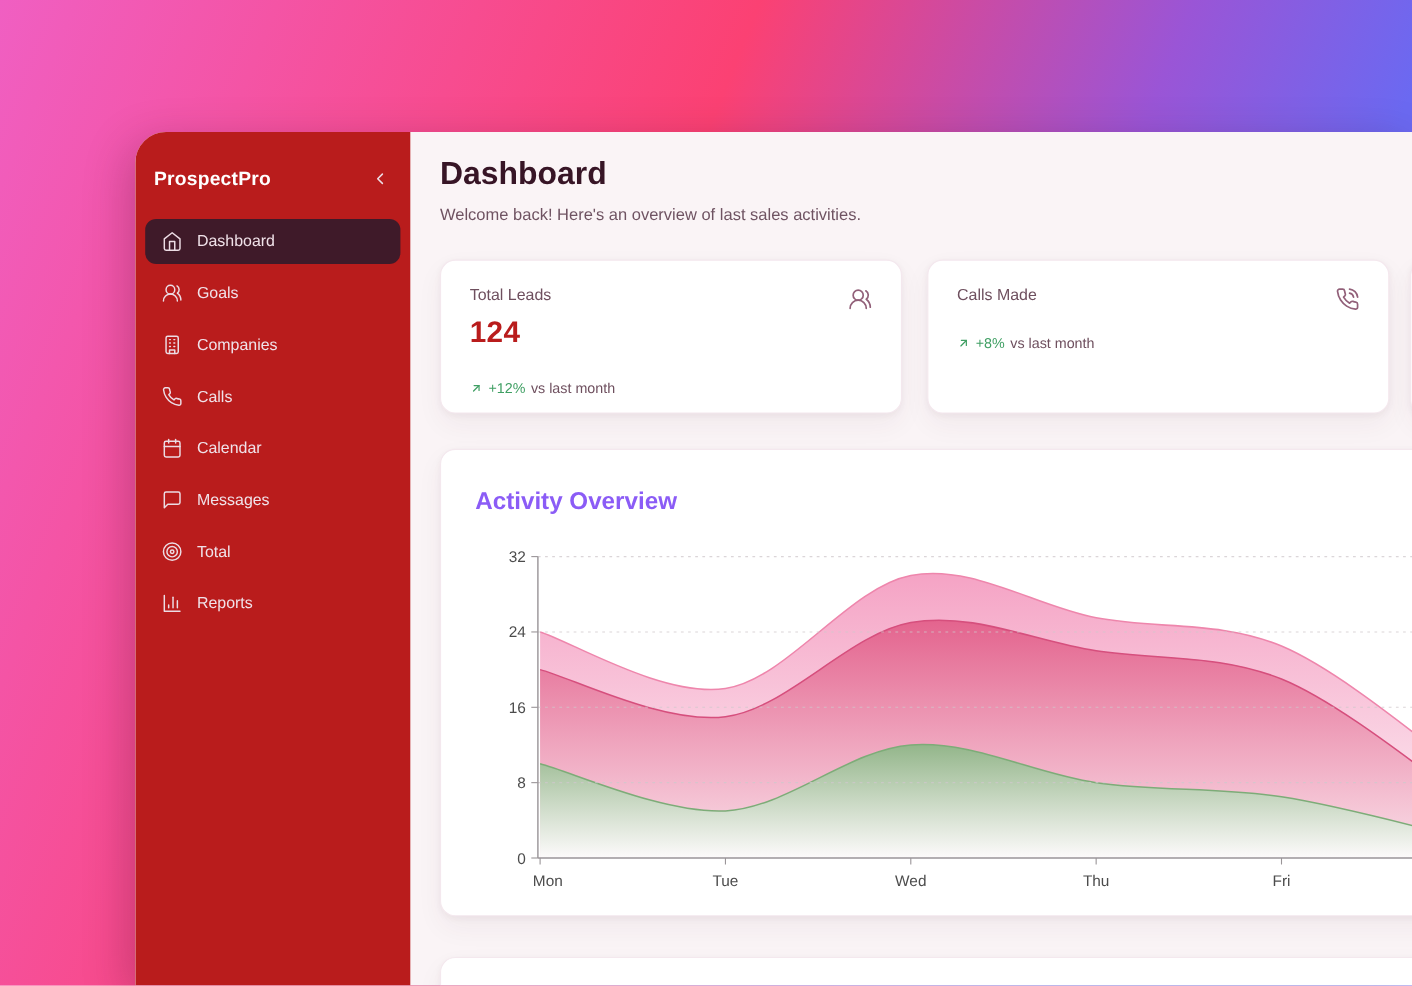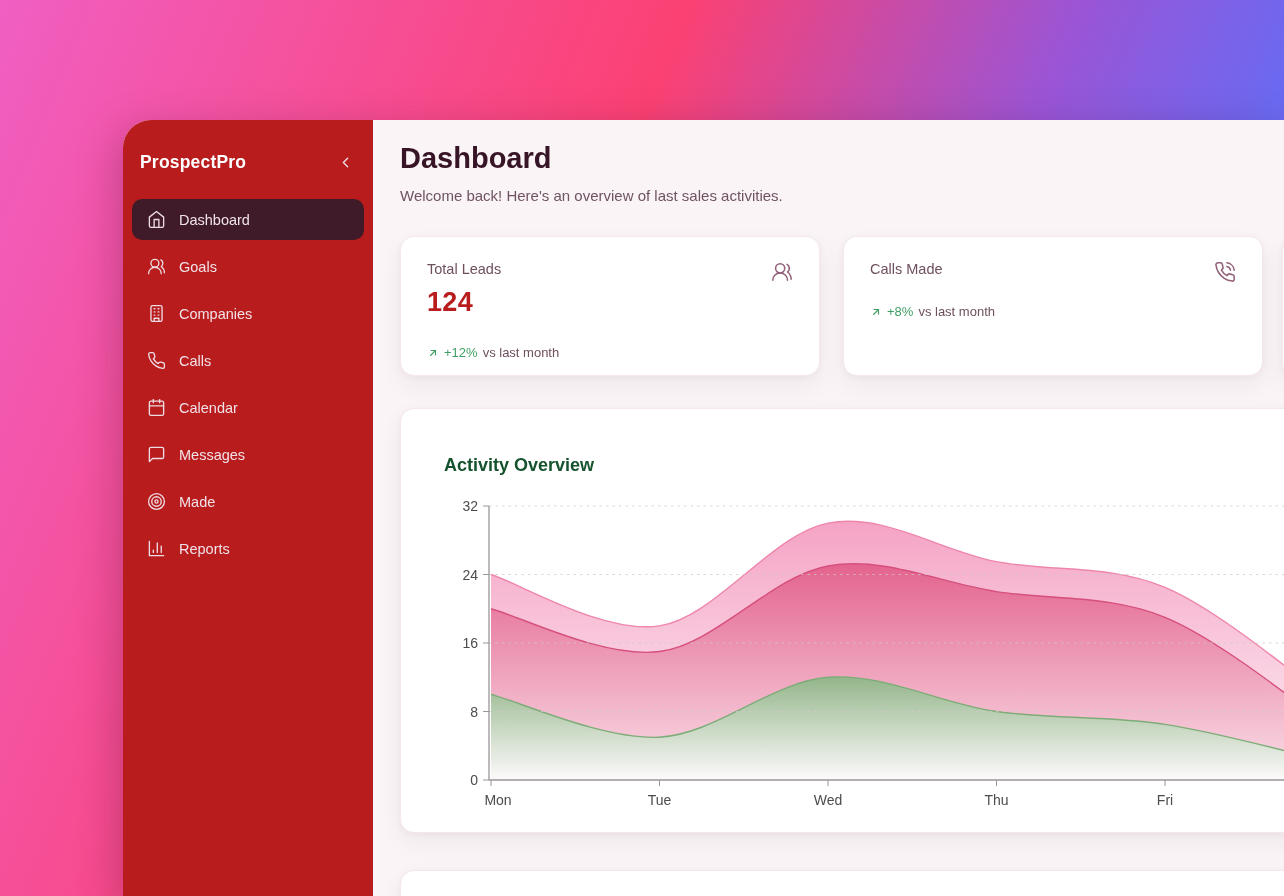--- a/index.html
+++ b/index.html
@@ -27,21 +27,21 @@
   .page-subtitle{position:absolute;left:27px;top:67px;margin:0;font-size:15px;color:#6f5362;}
   .card{background:#fff;border-radius:14px;border:1px solid #f4e8ee;box-shadow:0 2px 6px rgba(80,30,55,.05),0 10px 24px rgba(80,30,55,.05);}
   .stats-row{position:absolute;left:27px;top:116px;display:flex;gap:23px;}
   .stat-card{width:420px;height:140px;box-sizing:border-box;padding:24px 26px;position:relative;}
   .stat-label{font-size:14.5px;color:#6e4f5e;}
   .stat-icon{position:absolute;top:24px;right:26px;color:#926079;}
   .stat-value{margin-top:10px;font-size:27px;font-weight:bold;color:#b91c1c;letter-spacing:.3px;}
   .stat-trend{margin-top:27px;font-size:13px;color:#6e4f5e;display:flex;align-items:center;gap:5px;}
   .trend-green{color:#3f9f63;}
   .chart-card{position:absolute;left:27px;top:288px;width:1010px;height:425px;box-sizing:border-box;}
-  .chart-title{position:absolute;left:27px;top:30px;margin:16px;font-size:18px;font-weight:bold;color:#14532d;}
+  .chart-title{position:absolute;left:27px;top:30px;margin:4px;font-size:22px;font-weight:bold;color:#8b5cf6;}
   #chart-host{position:absolute;left:0;top:62px;width:1010px;height:350px;}
   #chart-host text{font-size:14px;fill:#4c4c4c;font-family:"Liberation Sans",sans-serif;}
   .partial-card-right{position:absolute;left:909px;top:116px;width:360px;height:140px;}
   .partial-card-bottom{position:absolute;left:27px;top:750px;width:1010px;height:180px;}
 </style>
 </head>
 <body>
 
 <div class="window">
 
@@ -119,21 +119,21 @@
           <span>Messages</span>
         </div>
         <div class="nav-item">
           <span class="icn">
             <svg width="19" height="19" viewBox="0 0 24 24" fill="none" stroke="currentColor" stroke-width="1.7" stroke-linecap="round" stroke-linejoin="round">
               <circle cx="12" cy="12" r="10"></circle>
               <circle cx="12" cy="12" r="6"></circle>
               <circle cx="12" cy="12" r="2"></circle>
             </svg>
           </span>
-          <span>Made</span>
+          <span>Total</span>
         </div>
         <div class="nav-item">
           <span class="icn">
             <svg width="19" height="19" viewBox="0 0 24 24" fill="none" stroke="currentColor" stroke-width="1.7" stroke-linecap="round" stroke-linejoin="round">
               <path d="M3 3v18h18"></path>
               <path d="M8 17v-3"></path>
               <path d="M13 17V5"></path>
               <path d="M18 17V9"></path>
             </svg>
           </span>

